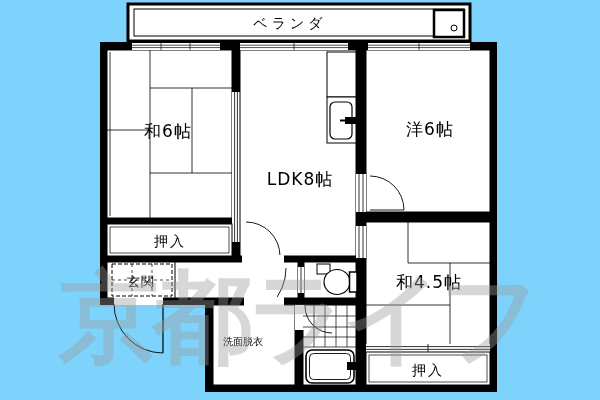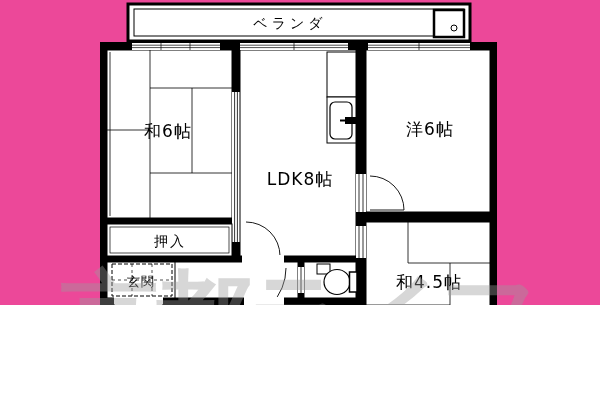--- a/index.html
+++ b/index.html
@@ -1,16 +1,16 @@
 <!DOCTYPE html>
 <html><head>
 <meta charset="utf-8">
 <style>
   html,body{margin:0;padding:0;background:#ffffff;}
-  #stage{position:relative;width:600px;height:305px;background:#ec4899;overflow:hidden;
+  #stage{position:relative;width:600px;height:400px;background:#7dd3fc;overflow:hidden;
          font-family:"DejaVu Sans","Liberation Sans",sans-serif;}
   svg{display:block;}
   svg text{font-family:"DejaVu Sans","Liberation Sans",sans-serif;fill:#000;}
   .room-label{font-size:17px;letter-spacing:1px;}
   .small-label{font-size:14px;letter-spacing:2px;}
   .tiny-label{font-size:13px;letter-spacing:1px;}
   .micro-label{font-size:10px;letter-spacing:0px;}
   .veranda-label{font-size:14px;letter-spacing:4px;}
   .watermark-text{font-size:100px;font-weight:bold;letter-spacing:-6px;
                   fill:#9a9a9a;fill-opacity:0.40;}

